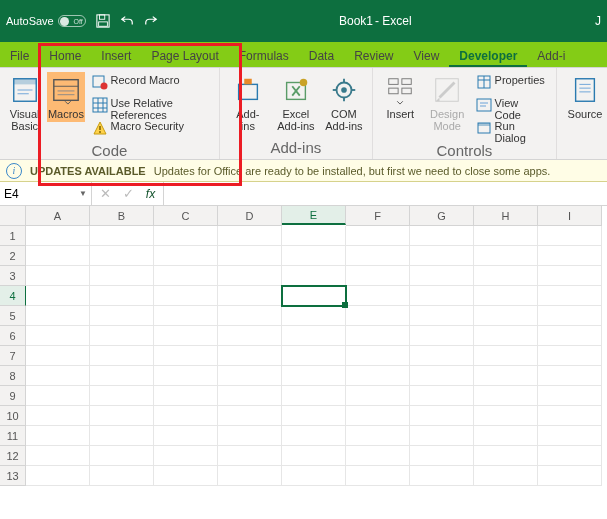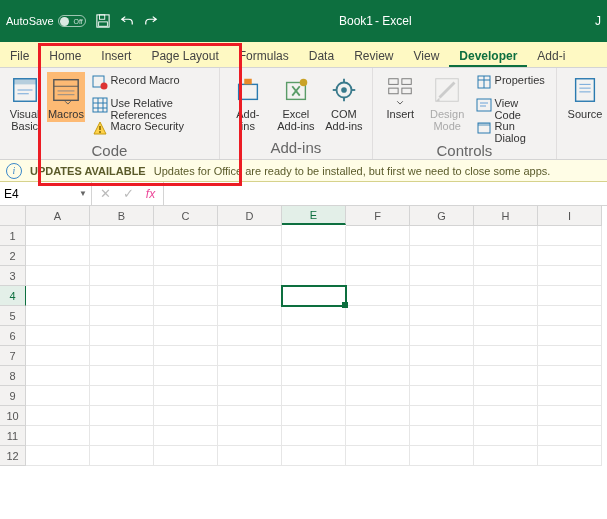--- a/index.html
+++ b/index.html
@@ -7,21 +7,21 @@
   .titlebar { background: #0d6f3f; color: #fff; height: 42px; display: flex; align-items: center; padding: 0 6px; font-size: 12px; }
   .titlebar .autosave { display: flex; align-items: center; gap: 4px; }
   .titlebar .autosave-label { font-size: 11px; }
   .titlebar .toggle { width: 28px; height: 12px; border: 1px solid rgba(255,255,255,0.6); border-radius: 7px; display: flex; align-items: center; padding: 0 1px; position: relative; }
   .titlebar .toggle-knob { width: 9px; height: 9px; border-radius: 50%; background: rgba(255,255,255,0.85); }
   .titlebar .toggle-text { font-size: 7px; position: absolute; right: 2px; color: rgba(255,255,255,0.8); }
   .qat { display: flex; gap: 10px; margin-left: 10px; align-items: center; }
   .qat-icon svg { display: block; }
   .titlebar .title { flex: 1; text-align: center; font-size: 12px; display: flex; justify-content: center; gap: 2px; }
   .titlebar .right { width: 8px; text-align: right; }
-  .tabs { display: flex; height: 26px; background: #fef9c3; border-bottom: 1px solid #d4d4d4; align-items: flex-end; font-size: 12px; }
+  .tabs { display: flex; height: 26px; background: #84cc16; border-bottom: 1px solid #d4d4d4; align-items: flex-end; font-size: 12px; }
   .tab { padding: 5px 10px 4px; cursor: pointer; color: #444; }
   .tab.active { color: #0d6f3f; border-bottom: 2px solid #0d6f3f; padding-bottom: 2px; font-weight: 600; }
   .ribbon { display: flex; height: 92px; background: #f3f2f1; border-bottom: 1px solid #d4d4d4; font-size: 11px; position: relative; }
   .group { display: flex; flex-direction: column; justify-content: space-between; padding: 4px 6px 0; border-right: 1px solid #e0dede; }
   .group-content { display: flex; flex: 1; gap: 4px; align-items: flex-start; }
   .group-label { text-align: center; color: #666; font-size: 15px; padding: 2px 0 3px; }
   .bigbtn { display: flex; flex-direction: column; align-items: center; justify-content: flex-start; width: 44px; text-align: center; gap: 2px; padding: 2px 0; cursor: pointer; }
   .bigbtn .icon { width: 32px; height: 32px; display: flex; align-items: center; justify-content: center; }
   .bigbtn .lbl { line-height: 1.1; font-size: 11px; }
   .bigbtn.disabled { color: #aaa; align-items: center; }
@@ -30,21 +30,21 @@
   .smallbtn { display: flex; align-items: flex-start; gap: 3px; height: 20px; padding: 0 3px; cursor: pointer; font-size: 11px; }
   .smallbtn .icon { width: 16px; height: 16px; display:flex; align-items:center; justify-content:center; }
   .highlight-box { position: absolute; border: 3px solid #ec1c24; pointer-events: none; }
   .msgbar { display: flex; align-items: center; height: 22px; background: #fffde6; border-bottom: 1px solid #d6d28c; font-size: 11px; padding: 0 6px; gap: 8px; color: #5a5a2a; }
   .msgbar .info-icon { width: 16px; height: 16px; border: 1px solid #3a87c9; border-radius: 50%; color: #3a87c9; display:flex; align-items:center; justify-content:center; font-size:10px; font-style: italic; font-family: Georgia, serif; }
   .namebox-row { display: flex; height: 24px; border-bottom: 1px solid #d4d4d4; align-items: stretch; }
   .namebox { display: flex; align-items: center; border-right: 1px solid #d4d4d4; padding: 0 4px; width: 92px; justify-content: space-between; background: #fff; }
   .namebox input { border: none; width: 60px; font-size: 12px; outline: none; }
   .namebox .drop { font-size: 8px; color: #666; }
   .fx-btns { display: flex; align-items: center; gap: 12px; padding: 0 8px; color: #bbb; }
-  .fx-label { color: #ec4899; font-style: italic; font-size: 12px; }
+  .fx-label { color: #14532d; font-style: italic; font-size: 12px; }
   .formula-bar { flex: 1; border-left: 1px solid #d4d4d4; background: #fff; }
   .grid-wrap { display: flex; height: calc(519px - 26px - 26px - 92px - 22px - 24px); overflow: hidden; }
   .corner { width: 26px; height: 20px; background: #f3f2f1; border-right: 1px solid #d4d4d4; border-bottom: 1px solid #d4d4d4; }
   .colheads { display: flex; }
   .colhead { width: 64px; height: 20px; background: #f3f2f1; border-right: 1px solid #d4d4d4; border-bottom: 1px solid #d4d4d4; display:flex; align-items:center; justify-content:center; color:#555; font-size:11px; }
   .grid-body { display: flex; flex-direction: column; }
   .toprow { display: flex; }
   .rows { display: flex; flex-direction: column; }
   .row { display: flex; }
   .rowhead { width: 26px; height: 20px; background: #f3f2f1; border-right: 1px solid #d4d4d4; border-bottom: 1px solid #d4d4d4; display:flex; align-items:center; justify-content:center; color:#555; font-size:11px; }
@@ -464,15 +464,27 @@
           <div class="cell"></div>
           <div class="cell"></div>
           <div class="cell"></div>
           <div class="cell"></div>
           <div class="cell"></div>
           <div class="cell"></div>
           <div class="cell"></div>
           <div class="cell"></div>
           <div class="cell"></div>
         </div>
+        <div class="row">
+          <div class="rowhead">13</div>
+          <div class="cell"></div>
+          <div class="cell"></div>
+          <div class="cell"></div>
+          <div class="cell"></div>
+          <div class="cell"></div>
+          <div class="cell"></div>
+          <div class="cell"></div>
+          <div class="cell"></div>
+          <div class="cell"></div>
+        </div>
       </div>
   </div>
 </div>
 
 </body></html>

